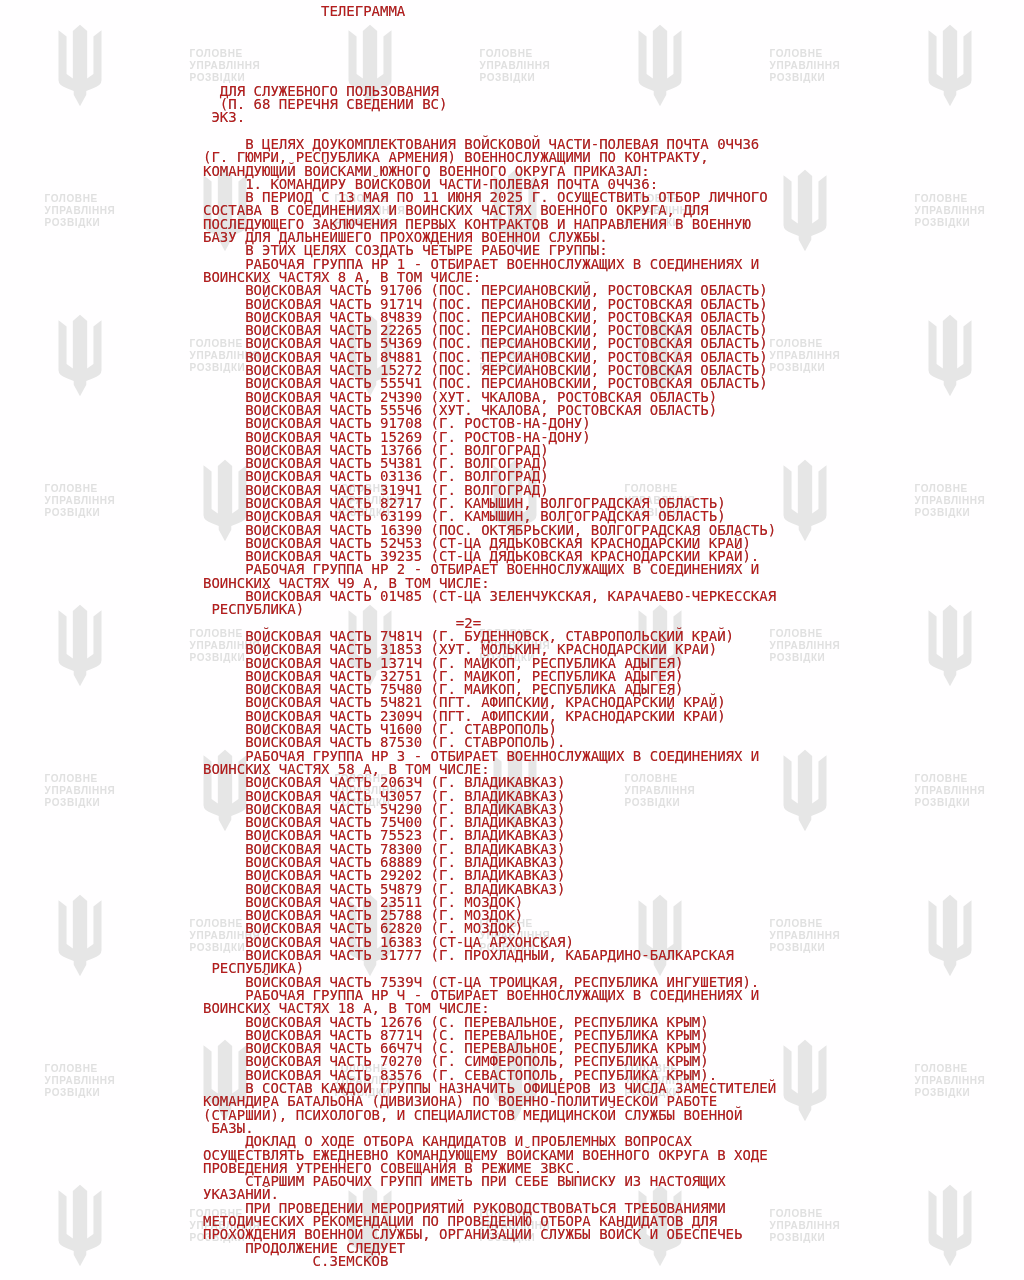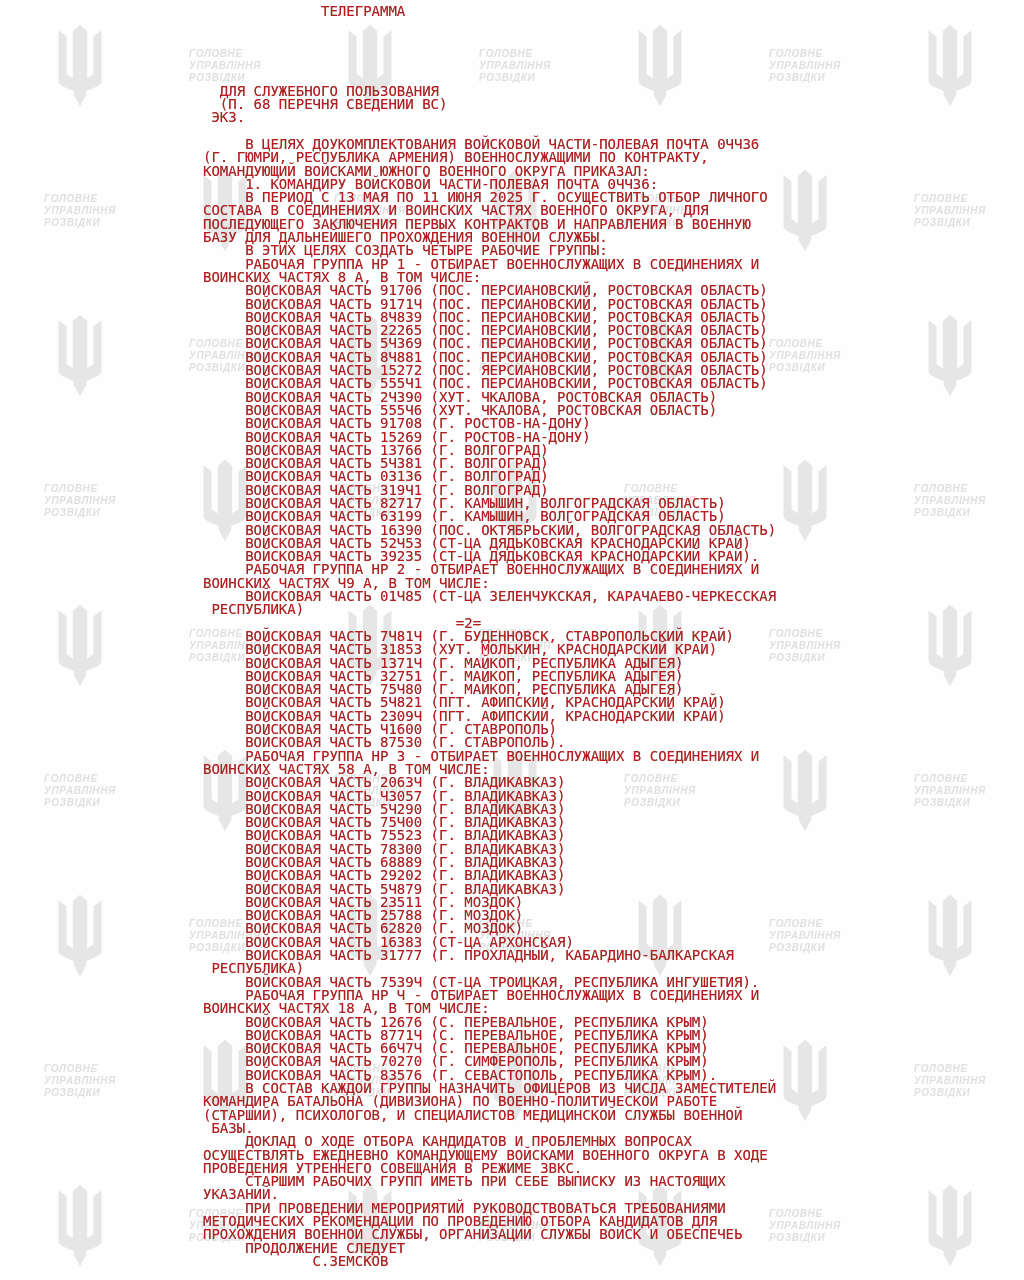--- a/index.html
+++ b/index.html
@@ -11,21 +11,20 @@
     position: relative;
     width: 1024px;
     height: 1280px;
     background: #fffeff;
     overflow: hidden;
   }
   .wm-layer {
     position: absolute;
     inset: 0;
     z-index: 0;
-    font-style: italic;
   }
   .wm-item {
     position: absolute;
     transform: translate(-50%, -50%);
   }
   .wm-text {
     font-family: "Liberation Sans", sans-serif;
     font-weight: 700;
     font-size: 10px;
     line-height: 12px;

